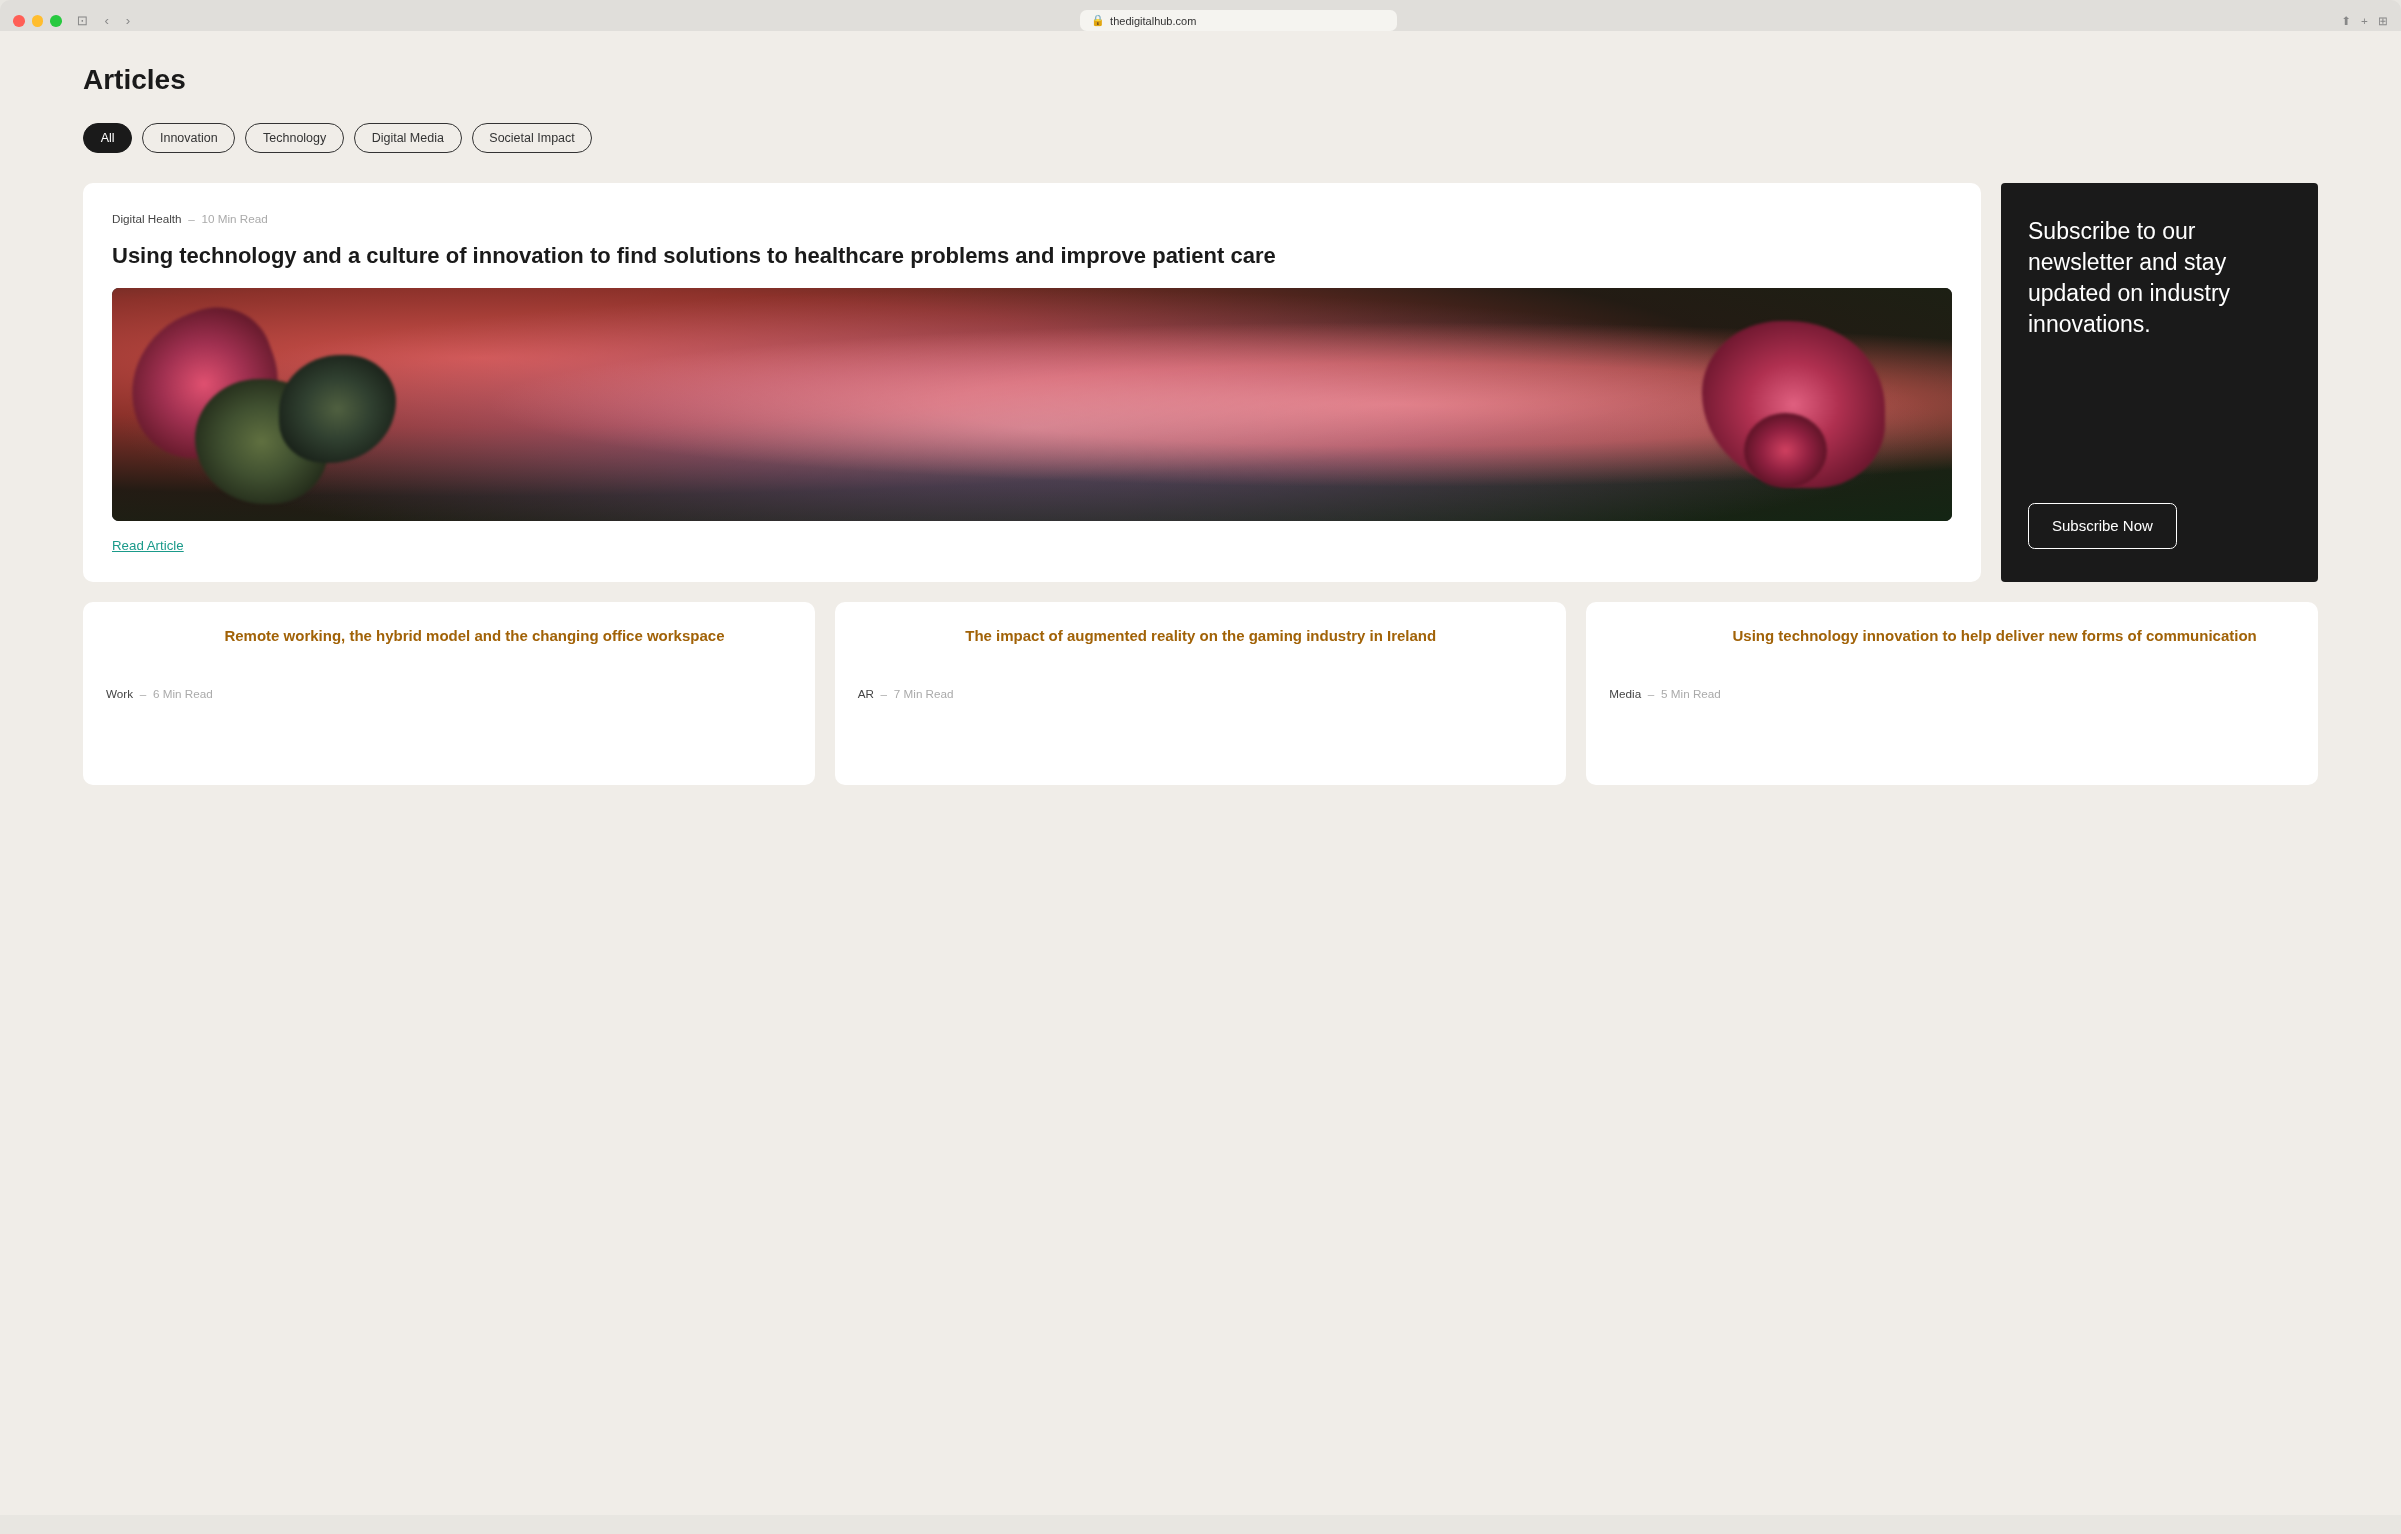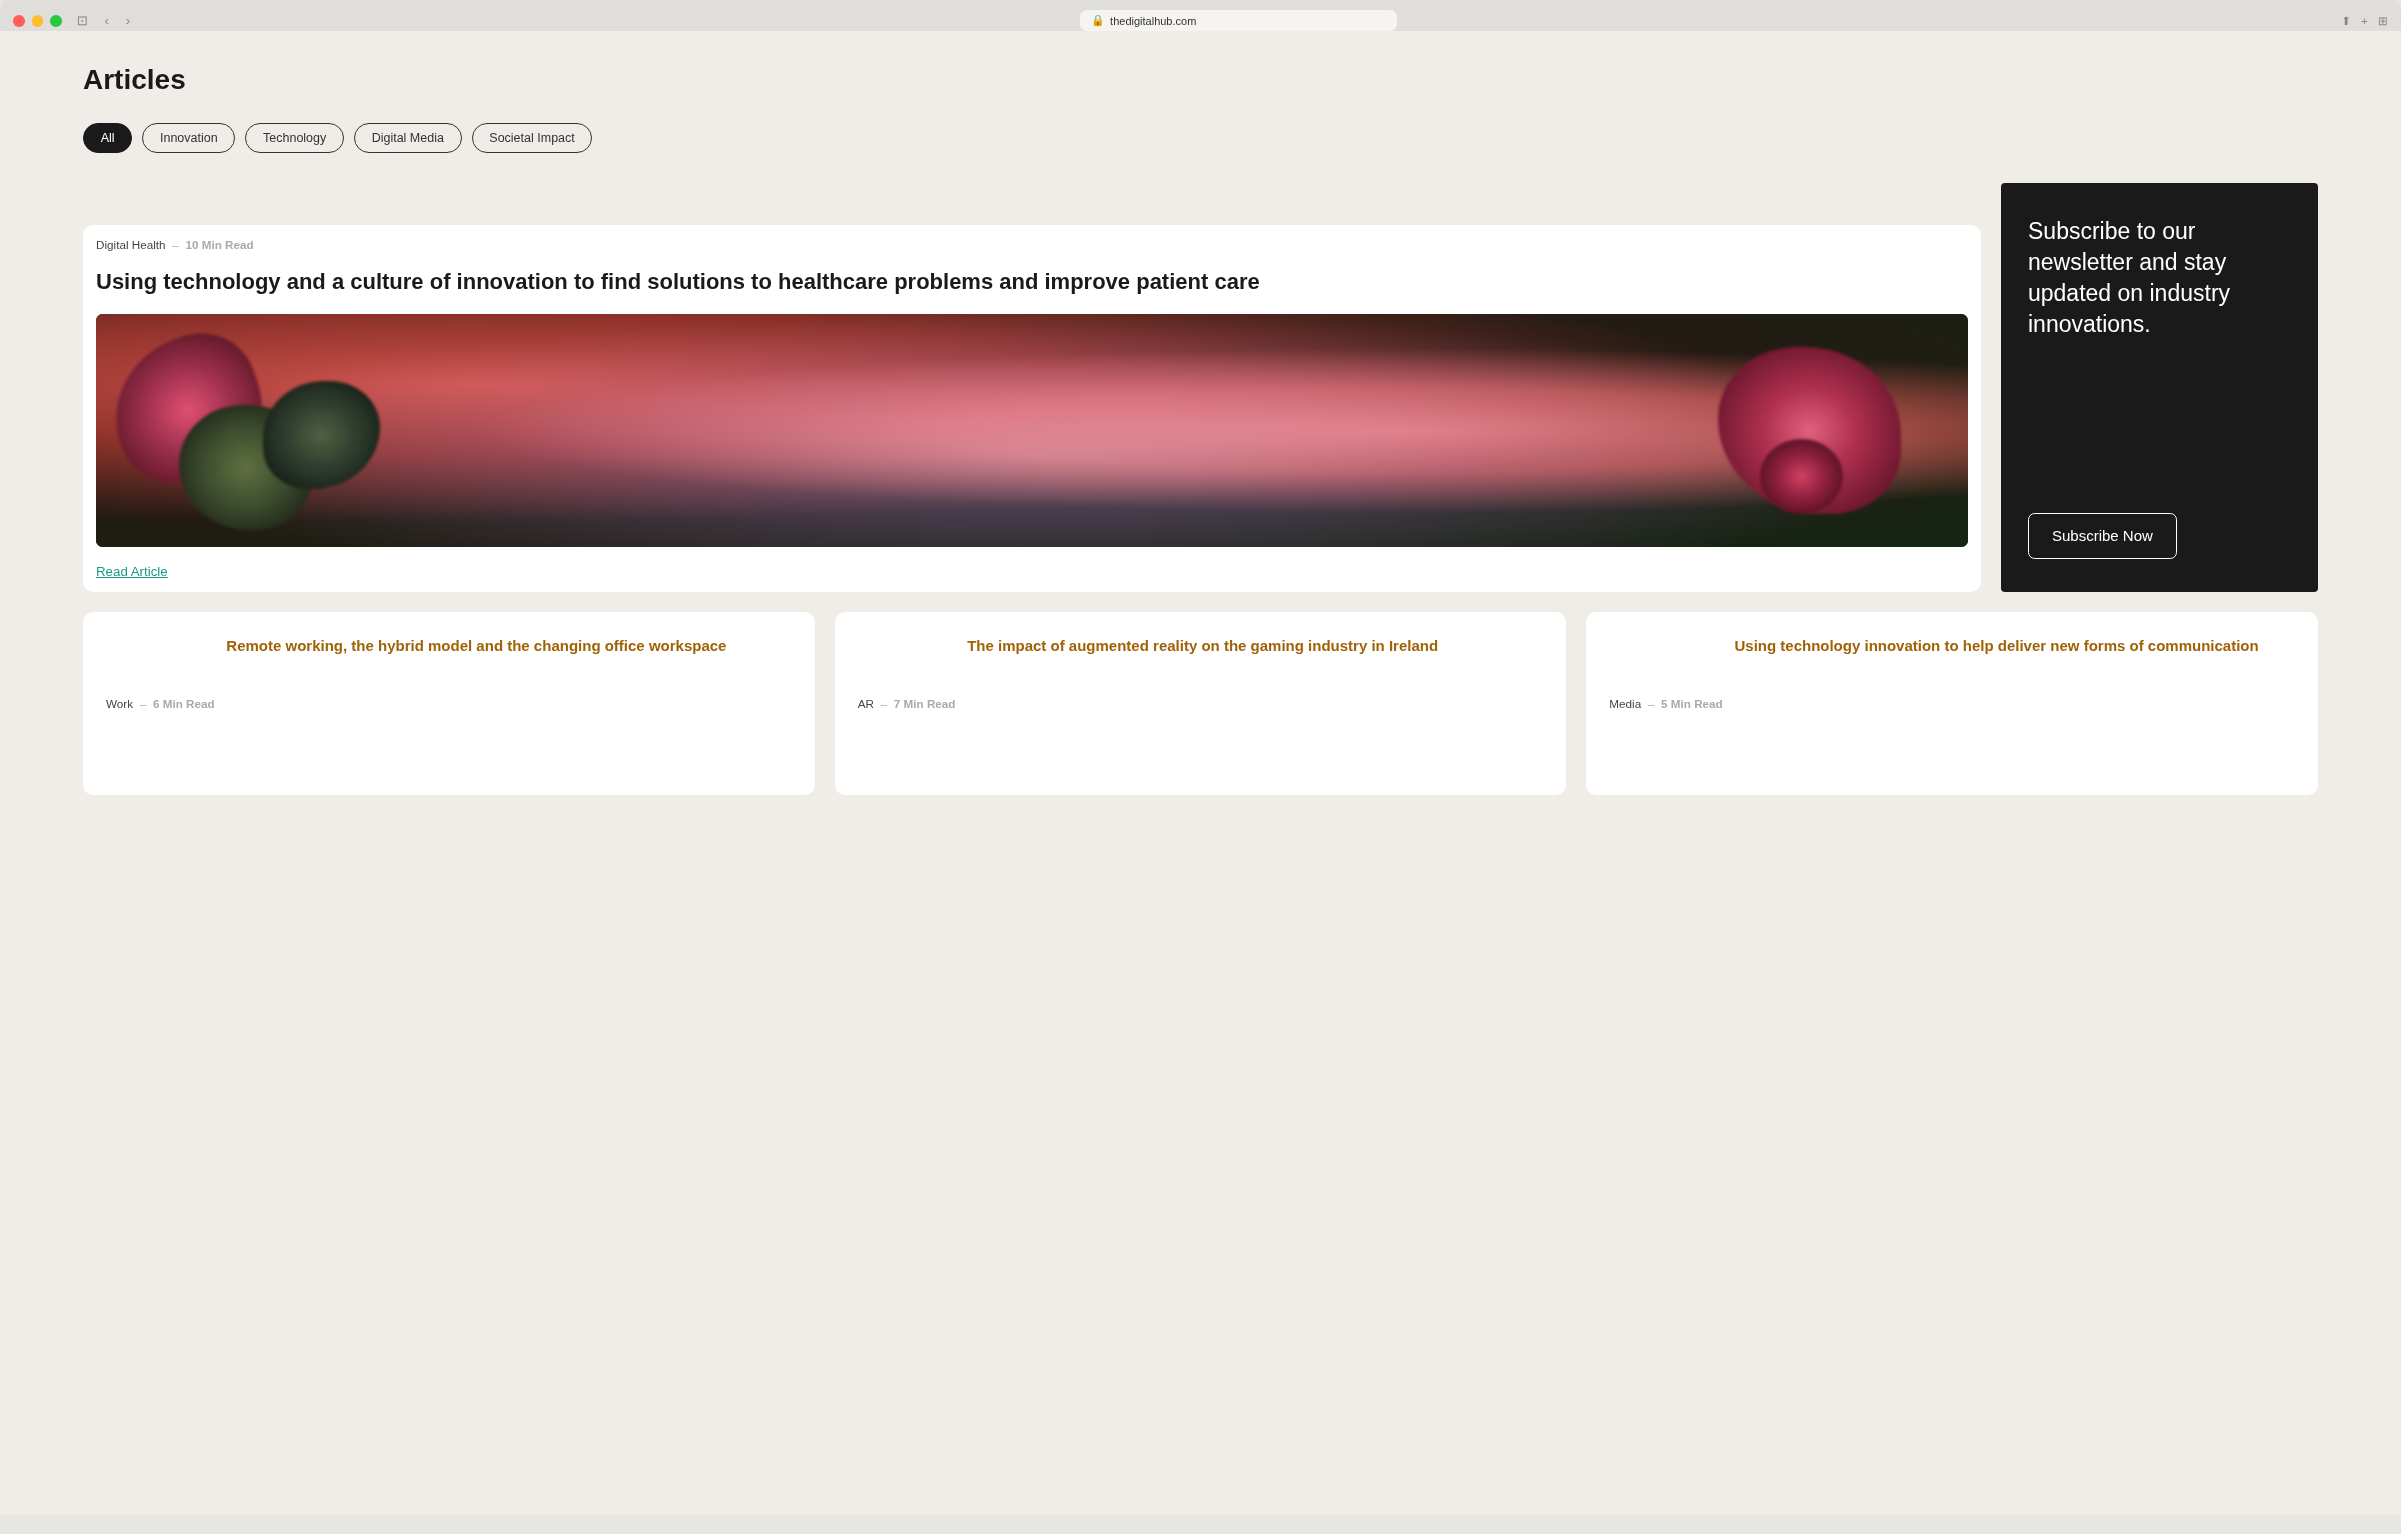--- a/index.html
+++ b/index.html
@@ -121,25 +121,24 @@
       display: grid;
       grid-template-columns: 1fr 317px;
       gap: 20px;
       margin-bottom: 20px;
     }
 
     
     .featured-card {
       background: #fff;
       border-radius: 10px;
-      padding: 13px;
+      padding: 29px;
       display: flex;
       flex-direction: column;
       gap: 16.7px;
-      margin-top: 42px;
     }
 
     .card-meta {
       display: flex;
       align-items: center;
       gap: 6.7px;
       font-size: 11.7px;
       color: #888;
     }
 
@@ -147,21 +146,20 @@
       color: #444;
       font-weight: 500;
     }
 
     .card-separator {
       color: #aaa;
     }
 
     .card-read-time {
       color: #aaa;
-      font-weight: bold;
     }
 
     .featured-title {
       font-size: 22px;
       font-weight: 700;
       color: #1a1a1a;
       line-height: 1.35;
     }
 
     .featured-image {

